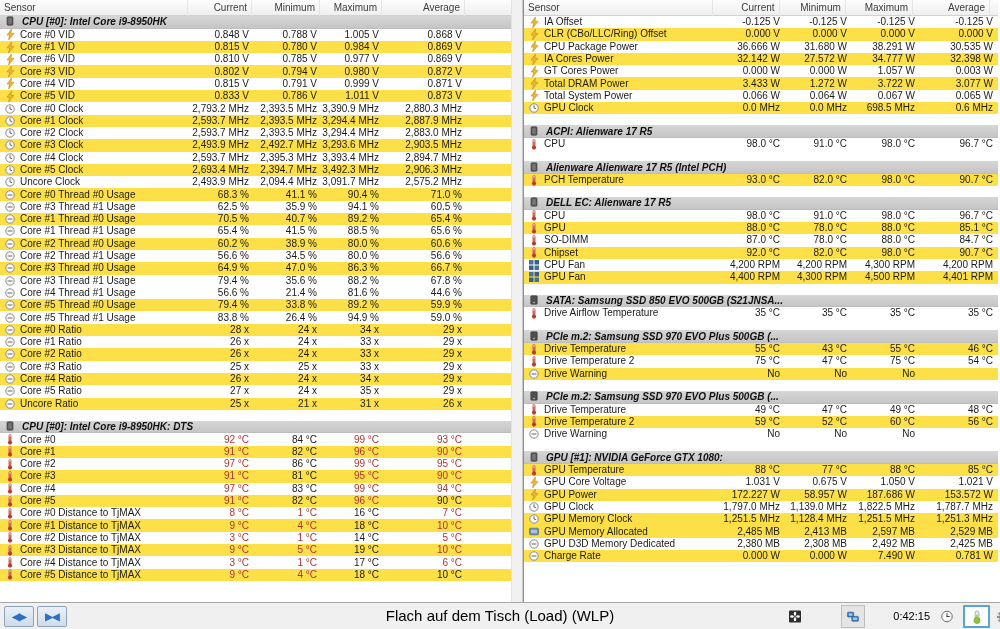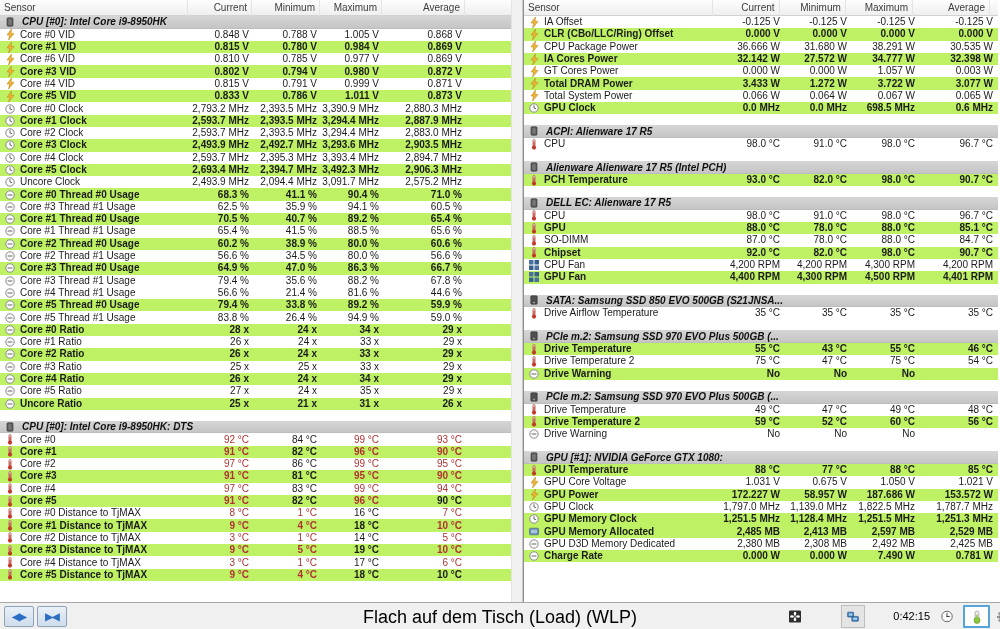--- a/index.html
+++ b/index.html
@@ -27,45 +27,45 @@
   .lp .c-max{width:62px;}
   .lp .c-avg{width:83px;}
   
   .rp .c-name{width:192px;}
   .rp .c-cur{width:67px;}
   .rp .c-min{width:67px;}
   .rp .c-max{width:68px;}
   .rp .c-avg{width:78px;}
 
   .row{height:12.3px;display:flex;align-items:center;font-size:10px;color:#1b1b1b;line-height:12px;}
-  .row.alt{background:#bef264;font-weight:bold;}
+  .row.alt{background:#fde047;}
   .row .cell{box-sizing:border-box;overflow:hidden;white-space:nowrap;}
   .row .name{display:flex;align-items:center;padding-left:4px;}
   .row .name .lbl{margin-left:4px;}
   .row .v{text-align:right;padding-right:3px;}
   .row .v.red{color:#b03333;}
   .row .fill{flex:1;}
 
   .sec{height:12.6px;display:flex;align-items:center;font-size:10px;font-style:italic;font-weight:bold;color:#101010;
        background:linear-gradient(#d6d6d6,#c5c5c5);border-bottom:1px solid #bdbdbd;box-sizing:border-box;}
-  .sec .name{display:flex;align-items:center;padding-left:4px;}
+  .sec .name{display:flex;align-items:flex-start;padding-left:4px;}
   .sec .name .lbl{margin-left:6px;}
   .gap{height:11px;}
 
   .icon{display:inline-flex;align-items:center;justify-content:center;width:12px;flex:none;}
 
   
   #toolbar{position:absolute;left:0;top:602px;width:1000px;height:27px;background:#f0f0f0;
            border-top:1px solid #a8a8a8;box-sizing:border-box;overflow:hidden;}
   .tb-btn{position:absolute;top:3px;width:30px;height:21px;box-sizing:border-box;
           background:linear-gradient(#e9f0f8,#cfdcea);border:1px solid #8fa3b8;border-radius:2px;
           color:#2a6fc4;font-size:10px;font-weight:bold;display:flex;align-items:center;justify-content:center;letter-spacing:-1px;}
   #btn-arrows-out{left:4px;}
   #btn-arrows-in{left:37px;}
-  #profile-label{position:absolute;top:4px;left:0;width:1000px;text-align:center;font-size:18px;color:#000;}
+  #profile-label{position:absolute;top:4px;left:0;width:1000px;text-align:center;font-size:15px;color:#000;}
   .tb-ico{position:absolute;top:2px;width:24px;height:23px;display:flex;align-items:center;justify-content:center;}
   #fan-btn{left:783px;}
   #net-btn{left:841px;background:#e4e4e4;border:1px solid #bdbdbd;box-sizing:border-box;}
   #elapsed{position:absolute;top:7px;left:872px;width:58px;text-align:right;font-size:11px;color:#000;}
   #clock-btn{left:933px;width:28px;}
   #sensors-btn{left:963px;width:27px;height:23px;border:2px solid #57a4d8;background:#fdfdfd;box-sizing:border-box;border-radius:1px;}
   #gear-btn{left:991px;width:24px;}
 </style>
 </head>
 <body>

